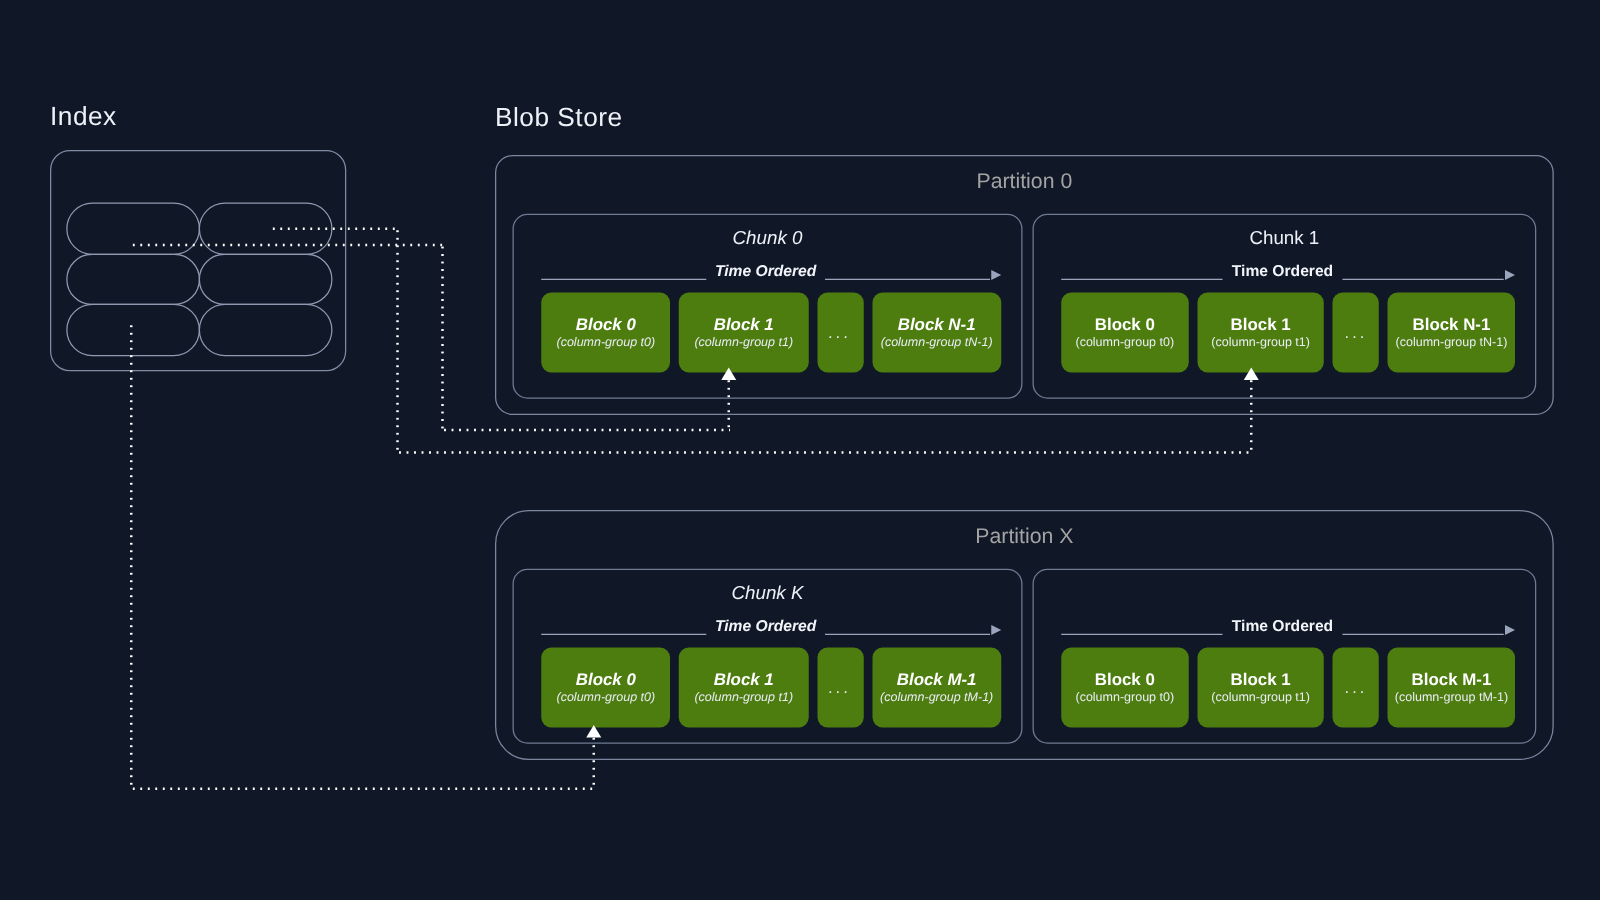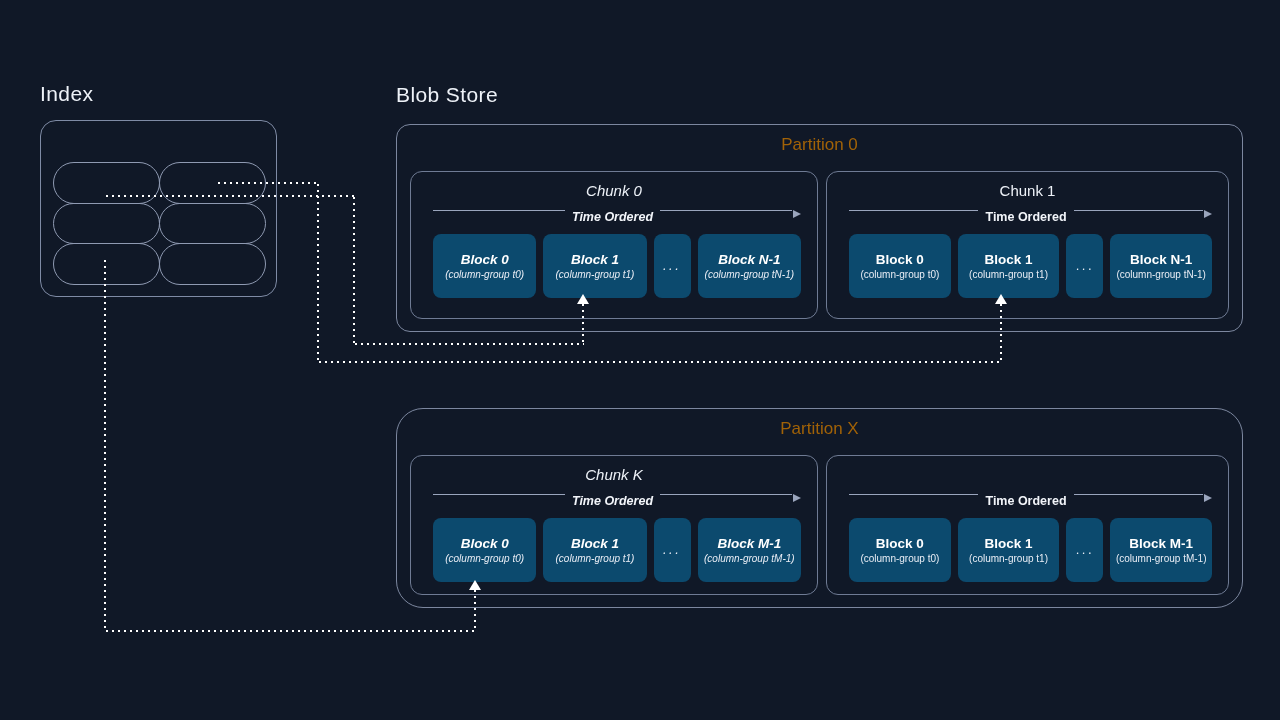--- a/index.html
+++ b/index.html
@@ -67,21 +67,21 @@
   #partition-0 { left: 396px; top: 124px; width: 847px; height: 208px; }
   #partition-x { left: 396px; top: 408px; width: 847px; height: 200px; border-radius: 27px; }
 
   .partition-label {
     position: absolute;
     top: 10px;
     left: 0;
     width: 100%;
     text-align: center;
     font-size: 17px;
-    color: #a16207;
+    color: #a3a3a3;
     white-space: nowrap;
   }
 
   
   .chunk {
     position: absolute;
     border: 1.3px solid #6f7b94;
     border-radius: 12px;
     box-sizing: border-box;
   }
@@ -102,21 +102,21 @@
   }
 
   
   .time-axis {
     position: absolute;
     left: 22px;
     right: 16px;
     top: 38px;
     height: 14px;
     display: flex;
-    align-items: flex-start;
+    align-items: flex-end;
     gap: 7px;
   }
   .time-line {
     flex: 1 1 auto;
     height: 1.3px;
     background: #9aa5bd;
   }
   .time-text {
     flex: 0 0 auto;
     font-size: 12.5px;
@@ -137,21 +137,21 @@
   .blocks {
     position: absolute;
     left: 22px;
     right: 16px;
     top: 62px;
     height: 64px;
     display: flex;
     gap: 7px;
   }
   .block {
-    background: #0c4a6e;
+    background: #4d7c0f;
     border-radius: 8px;
     display: flex;
     flex-direction: column;
     align-items: center;
     justify-content: center;
     flex: 1 1 0;
     line-height: 1.15;
   }
   .block.ellipsis { flex: 0 0 37px; }
   .block-name {

